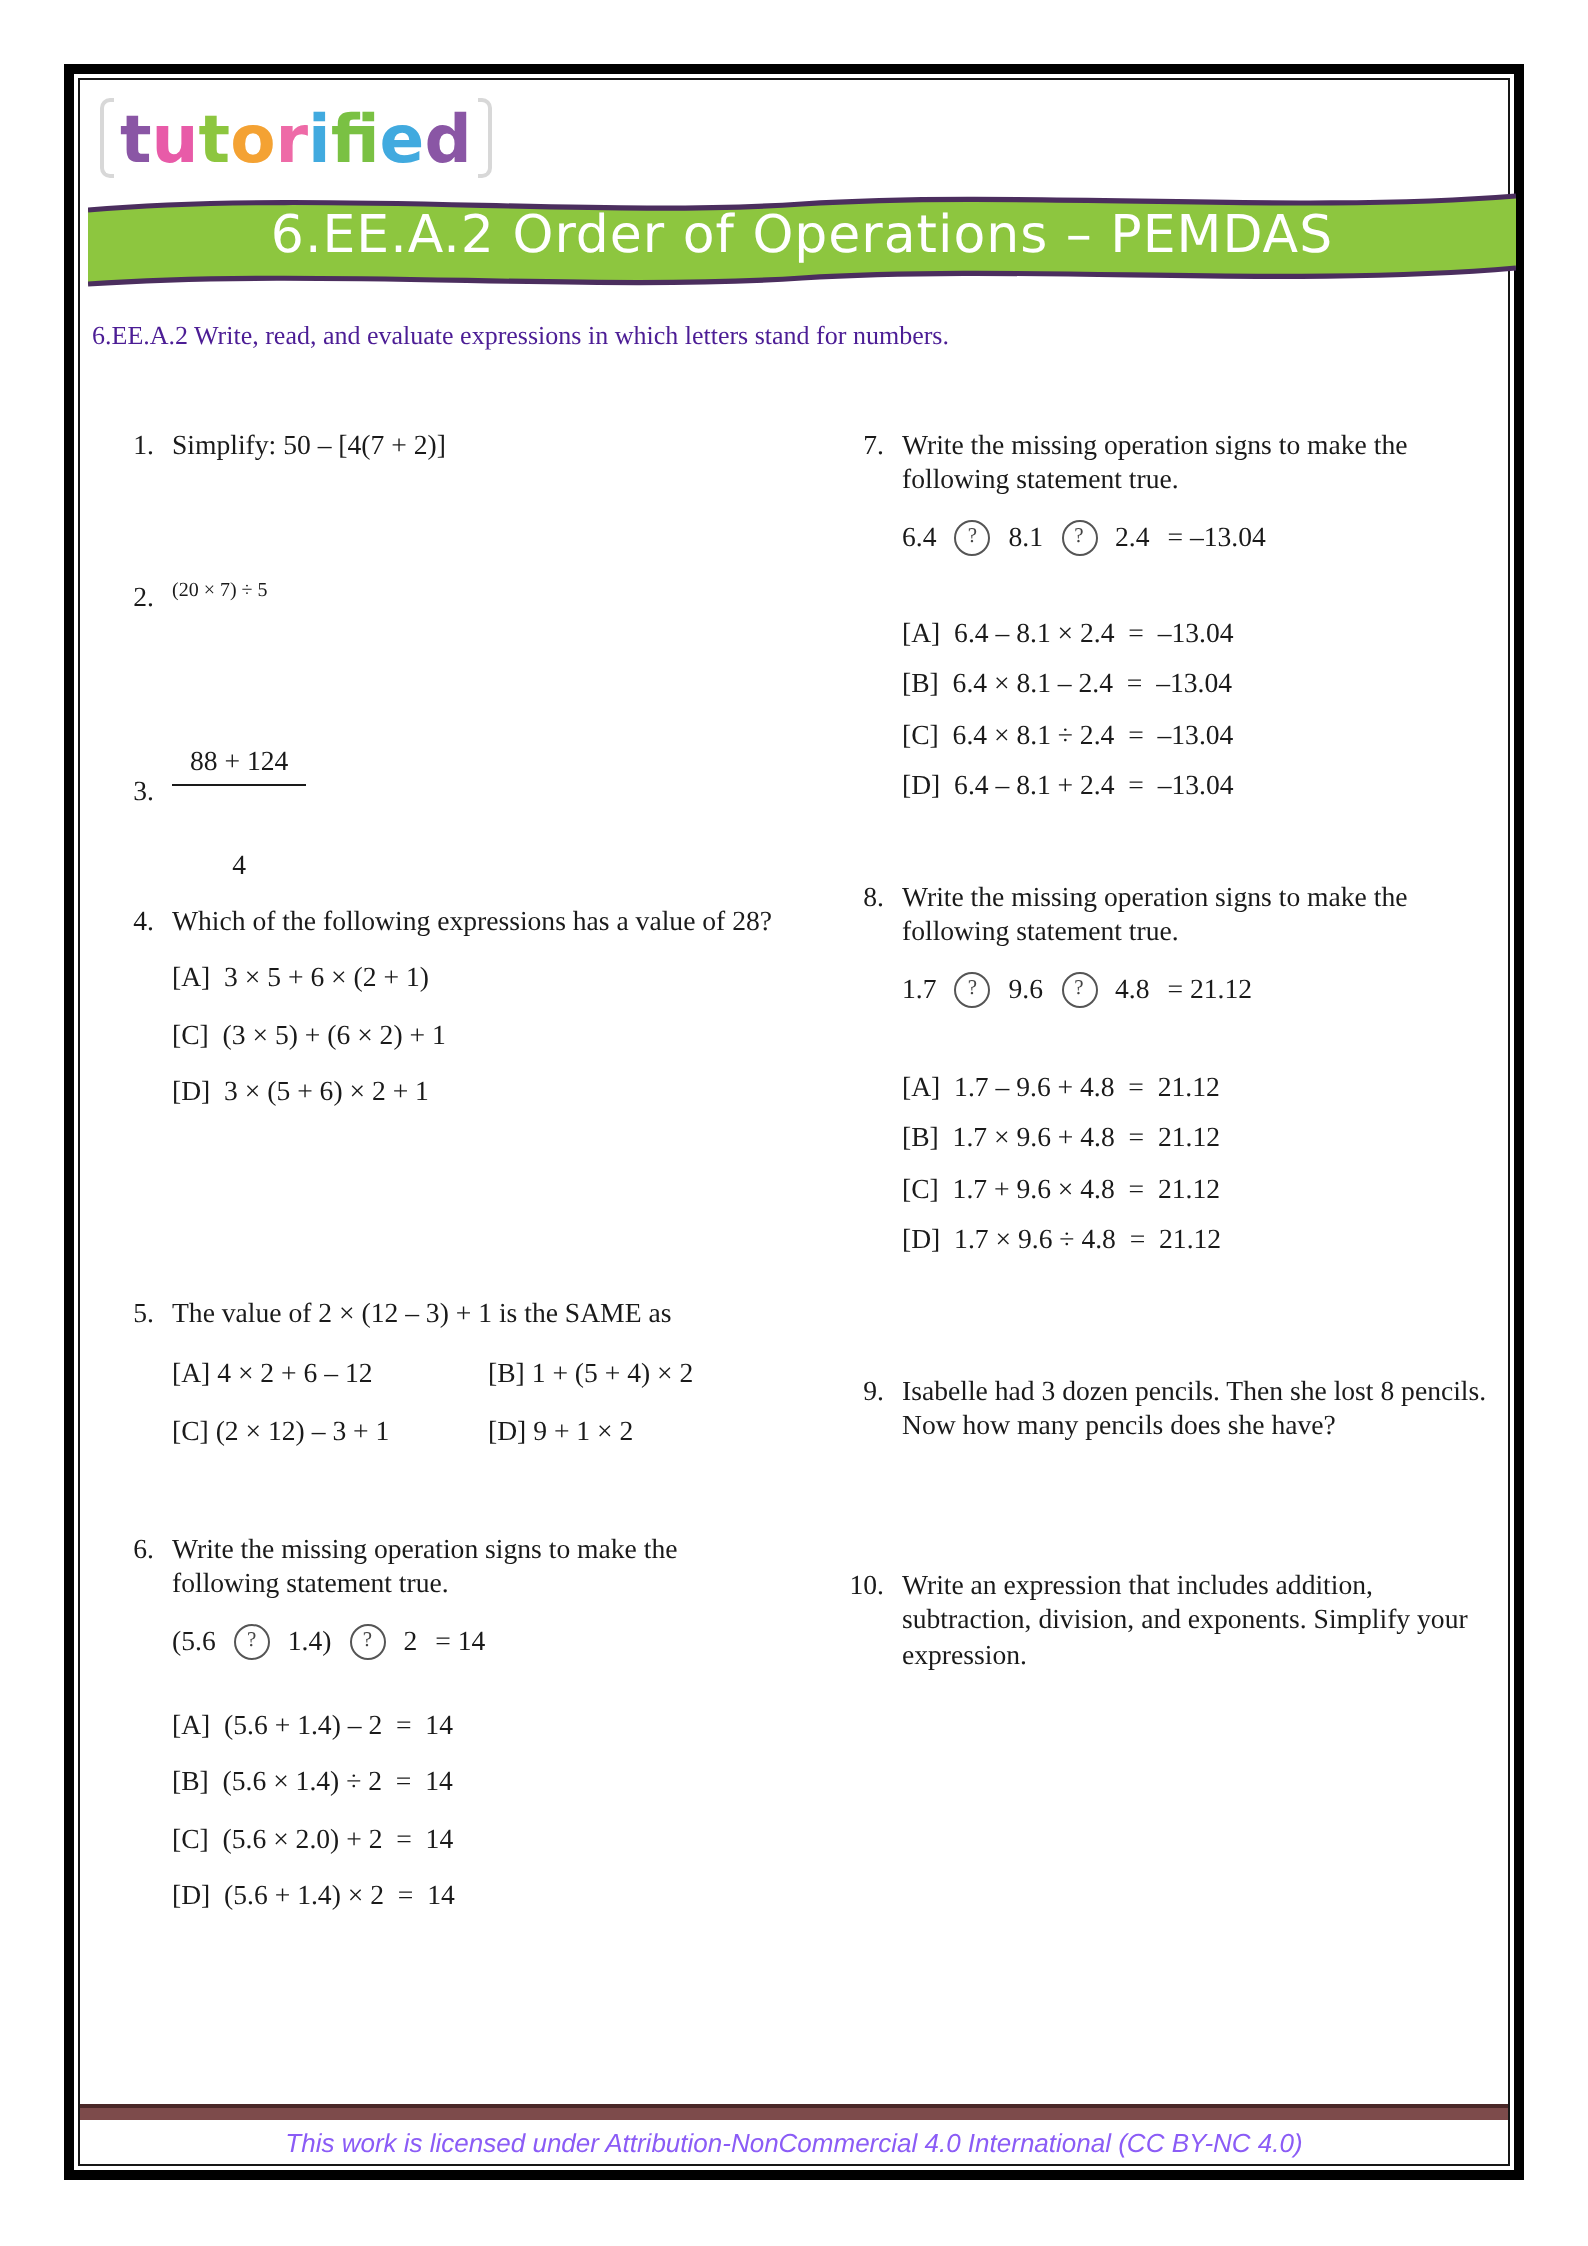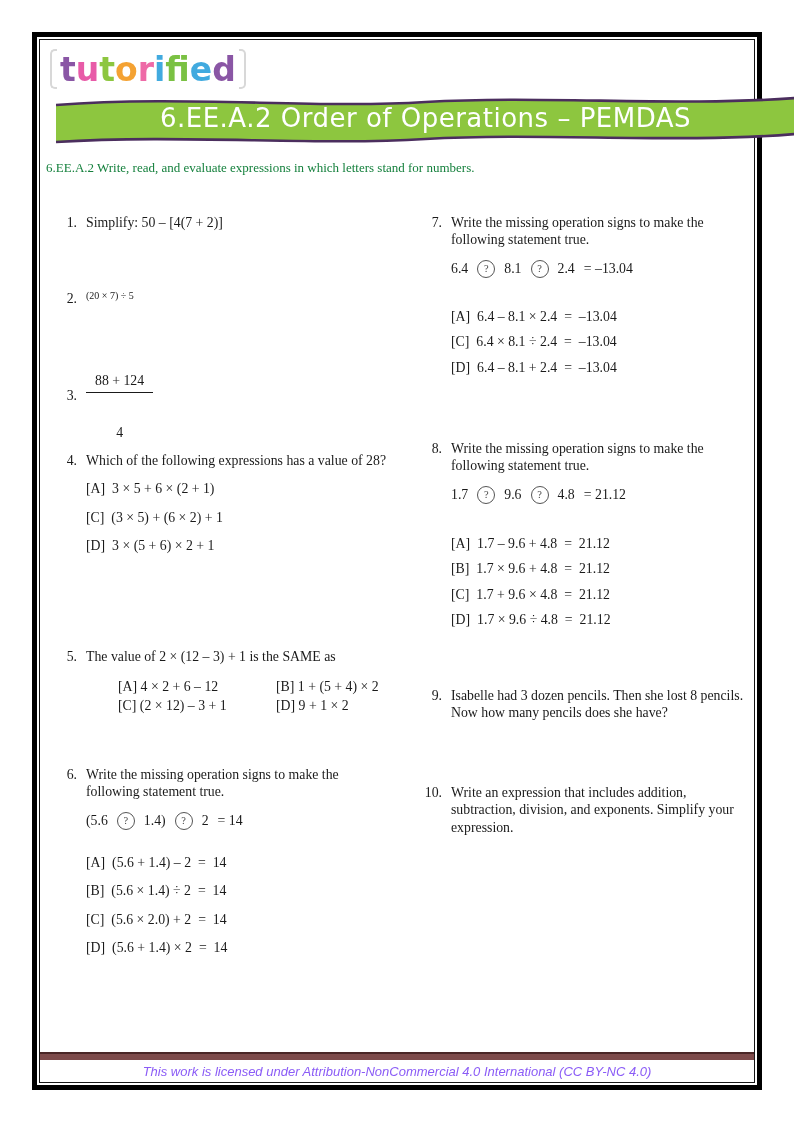--- a/index.html
+++ b/index.html
@@ -9,26 +9,26 @@
   .page-inner{position:absolute;left:2px;top:2px;right:2px;bottom:2px;border:1px solid #161616;}
 
   
   .logo{position:absolute;left:10px;top:6px;display:flex;align-items:center;height:46px;}
   .logo-bracket{display:inline-block;width:7px;height:40px;box-sizing:border-box;}
   .logo-bracket.l{border-left:2px solid #d8d8d8;border-top:2px solid #d8d8d8;border-bottom:2px solid #d8d8d8;border-radius:5px 0 0 5px;}
   .logo-bracket.r{border-right:2px solid #d8d8d8;border-top:2px solid #d8d8d8;border-bottom:2px solid #d8d8d8;border-radius:0 5px 5px 0;}
   .logo-letters{font-family:"DejaVu Sans",sans-serif;font-weight:bold;font-size:33px;line-height:1;padding:0 3px;letter-spacing:0px;}
 
   
-  .banner{position:absolute;left:16px;top:50px;width:100%;height:60px;padding-left:25px;}
+  .banner{position:absolute;left:4px;top:50px;width:100%;height:60px;}
   .banner svg{position:absolute;left:0;top:0;width:100%;height:100%;}
   .banner-title{position:absolute;left:0;top:13px;width:100%;text-align:center;color:#ffffff;
     font-family:"DejaVu Sans",sans-serif;font-size:26px;font-weight:normal;letter-spacing:0.5px;}
 
-  .standard{position:absolute;left:6px;top:120px;font-size:13px;color:#15803d;}
+  .standard{position:absolute;left:6px;top:120px;font-size:13px;color:#4c1d95;}
 
   
   .question{position:absolute;display:flex;font-size:13.8px;line-height:1.26;}
   .qnum{width:26px;text-align:right;margin-right:9px;flex:none;}
   .qbody{flex:none;}
   #q1 .qbody,#q2 .qbody,#q3 .qbody,#q4 .qbody,#q5 .qbody,#q6 .qbody{width:302px;}
   #q7 .qbody,#q8 .qbody,#q9 .qbody,#q10 .qbody{width:302px;}
 
   #q1{left:11px;top:174px}
   #q2{left:11px;top:250px}
@@ -45,21 +45,21 @@
   #q2 .qtext{font-size:10px;}
 
   .options{margin-top:11px;}
   #q6 .options{margin-top:24px;}
   #q7 .options{margin-top:30px;}
   #q8 .options{margin-top:31px;}
   .opt-row{white-space:pre-wrap;}
   .opt-row + .opt-row{margin-top:11px;}
   #q7 .opt-row + .opt-row,#q8 .opt-row + .opt-row{margin-top:8px;}
 
-  .options-grid{margin-top:13px;display:grid;grid-template-columns:158px auto;row-gap:1px;margin-left:32px;}
+  .options-grid{margin-top:13px;display:grid;grid-template-columns:158px auto;row-gap:11px;}
   .options-grid .opt-cell{white-space:pre-wrap;}
 
   .statement{margin-top:11px;display:flex;align-items:center;white-space:pre-wrap;}
   .statement .seg{margin-right:9px;}
   .qmark{display:inline-flex;width:16px;height:16px;border:1px solid #555;border-radius:50%;
     align-items:center;justify-content:center;font-size:10.5px;color:#444;flex:none;margin-right:9px;background:#fff;}
 
   
   #q3 .qnum{padding-top:15px;}
   .frac{display:inline-flex;flex-direction:column;text-align:center;vertical-align:middle;gap:28px;}
@@ -150,20 +150,21 @@
             </div>
           </div>
         </div>
         <div class="question" id="q7">
           <div class="qnum">7.</div>
           <div class="qbody">
             <div class="qtext">Write the missing operation signs to make the following statement true.</div>
             <div class="statement"><span class="seg">6.4</span><span class="qmark">?</span><span class="seg">8.1</span><span class="qmark">?</span><span class="seg">2.4</span><span class="seg">= –13.04</span></div>
             <div class="options">
               <div class="opt-row">[A]  6.4 – 8.1 × 2.4  =  –13.04</div>
+              <div class="opt-row">[B]  6.4 × 8.1 – 2.4  =  –13.04</div>
               <div class="opt-row">[C]  6.4 × 8.1 ÷ 2.4  =  –13.04</div>
               <div class="opt-row">[D]  6.4 – 8.1 + 2.4  =  –13.04</div>
             </div>
           </div>
         </div>
         <div class="question" id="q8">
           <div class="qnum">8.</div>
           <div class="qbody">
             <div class="qtext">Write the missing operation signs to make the following statement true.</div>
             <div class="statement"><span class="seg">1.7</span><span class="qmark">?</span><span class="seg">9.6</span><span class="qmark">?</span><span class="seg">4.8</span><span class="seg">= 21.12</span></div>

